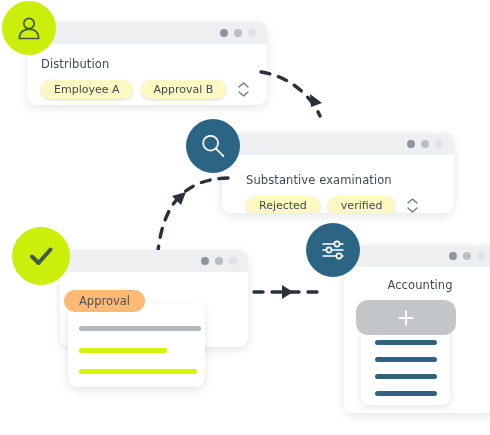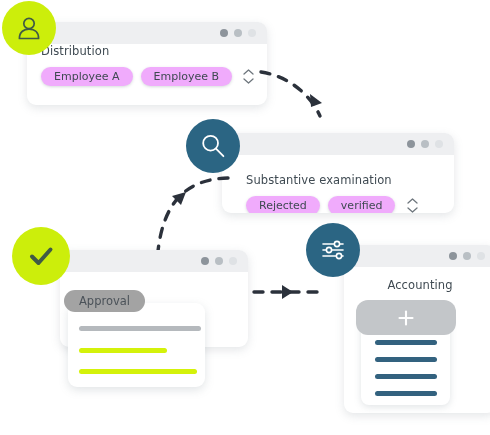--- a/index.html
+++ b/index.html
@@ -35,21 +35,21 @@
   .dot {
     width: 8px;
     height: 8px;
     border-radius: 50%;
     margin-left: 6px;
   }
   .dot.d1 { background: #8d949b; }
   .dot.d2 { background: #b9bfc4; }
   .dot.d3 { background: #dfe2e5; }
 
-  .wbody { padding: 0 14px 14px 14px; }
+  .wbody { padding: 13px 14px 14px 14px; }
 
   .wlabel {
     font-size: 11.5px;
     color: #3f4a52;
     letter-spacing: 0.1px;
     white-space: nowrap;
   }
 
   
   .pill-row {
@@ -57,21 +57,21 @@
     align-items: center;
     gap: 8px;
     margin-top: 9px;
   }
   .pill {
     flex: 0 0 auto;
     height: 19px;
     line-height: 19px;
     padding: 0 13px;
     border-radius: 11px;
-    background: #f0abfc;
+    background: #fef9c3;
     box-shadow: 0 1px 3px rgba(120,130,140,0.30);
     font-size: 11px;
     color: #3f4a52;
     text-align: center;
     white-space: nowrap;
   }
   .stepper {
     display: flex;
     flex-direction: column;
     align-items: center;
@@ -99,21 +99,21 @@
     background: #ffffff;
     border-radius: 9px;
     box-shadow: 0 3px 10px rgba(120,130,140,0.22);
   }
   .tag-pill {
     position: absolute;
     height: 22px;
     line-height: 22px;
     padding: 0 15px;
     border-radius: 11px;
-    background: #a3a3a3;
+    background: #fdba74;
     color: #4b5259;
     font-size: 11.5px;
     white-space: nowrap;
   }
   .bar { border-radius: 3px; height: 5px; }
   .bar.gray { background: #b5b9bd; }
   .bar.lime { background: #d4f20a; }
   .bar.teal { background: #33627f; }
 
   
@@ -142,21 +142,21 @@
   <div class="window" style="left:27px; top:22px; width:240px; height:83px;">
     <div class="titlebar">
       <span class="dot d1"></span>
       <span class="dot d2"></span>
       <span class="dot d3"></span>
     </div>
     <div class="wbody">
       <div class="wlabel">Distribution</div>
       <div class="pill-row">
         <div class="pill">Employee A</div>
-        <div class="pill">Employee B</div>
+        <div class="pill">Approval B</div>
         <div class="stepper">
           <span class="chev">
             <svg width="11" height="6" viewBox="0 0 11 6">
                 <path d="M1 5 L5.5 1 L10 5" fill="none" stroke="#6f777e" stroke-width="1.3" stroke-linecap="round" stroke-linejoin="round"></path>
               </svg>
           </span>
           <span class="chev">
             <svg width="11" height="6" viewBox="0 0 11 6">
                 <path d="M1 1 L5.5 5 L10 1" fill="none" stroke="#6f777e" stroke-width="1.3" stroke-linecap="round" stroke-linejoin="round"></path>
               </svg>

